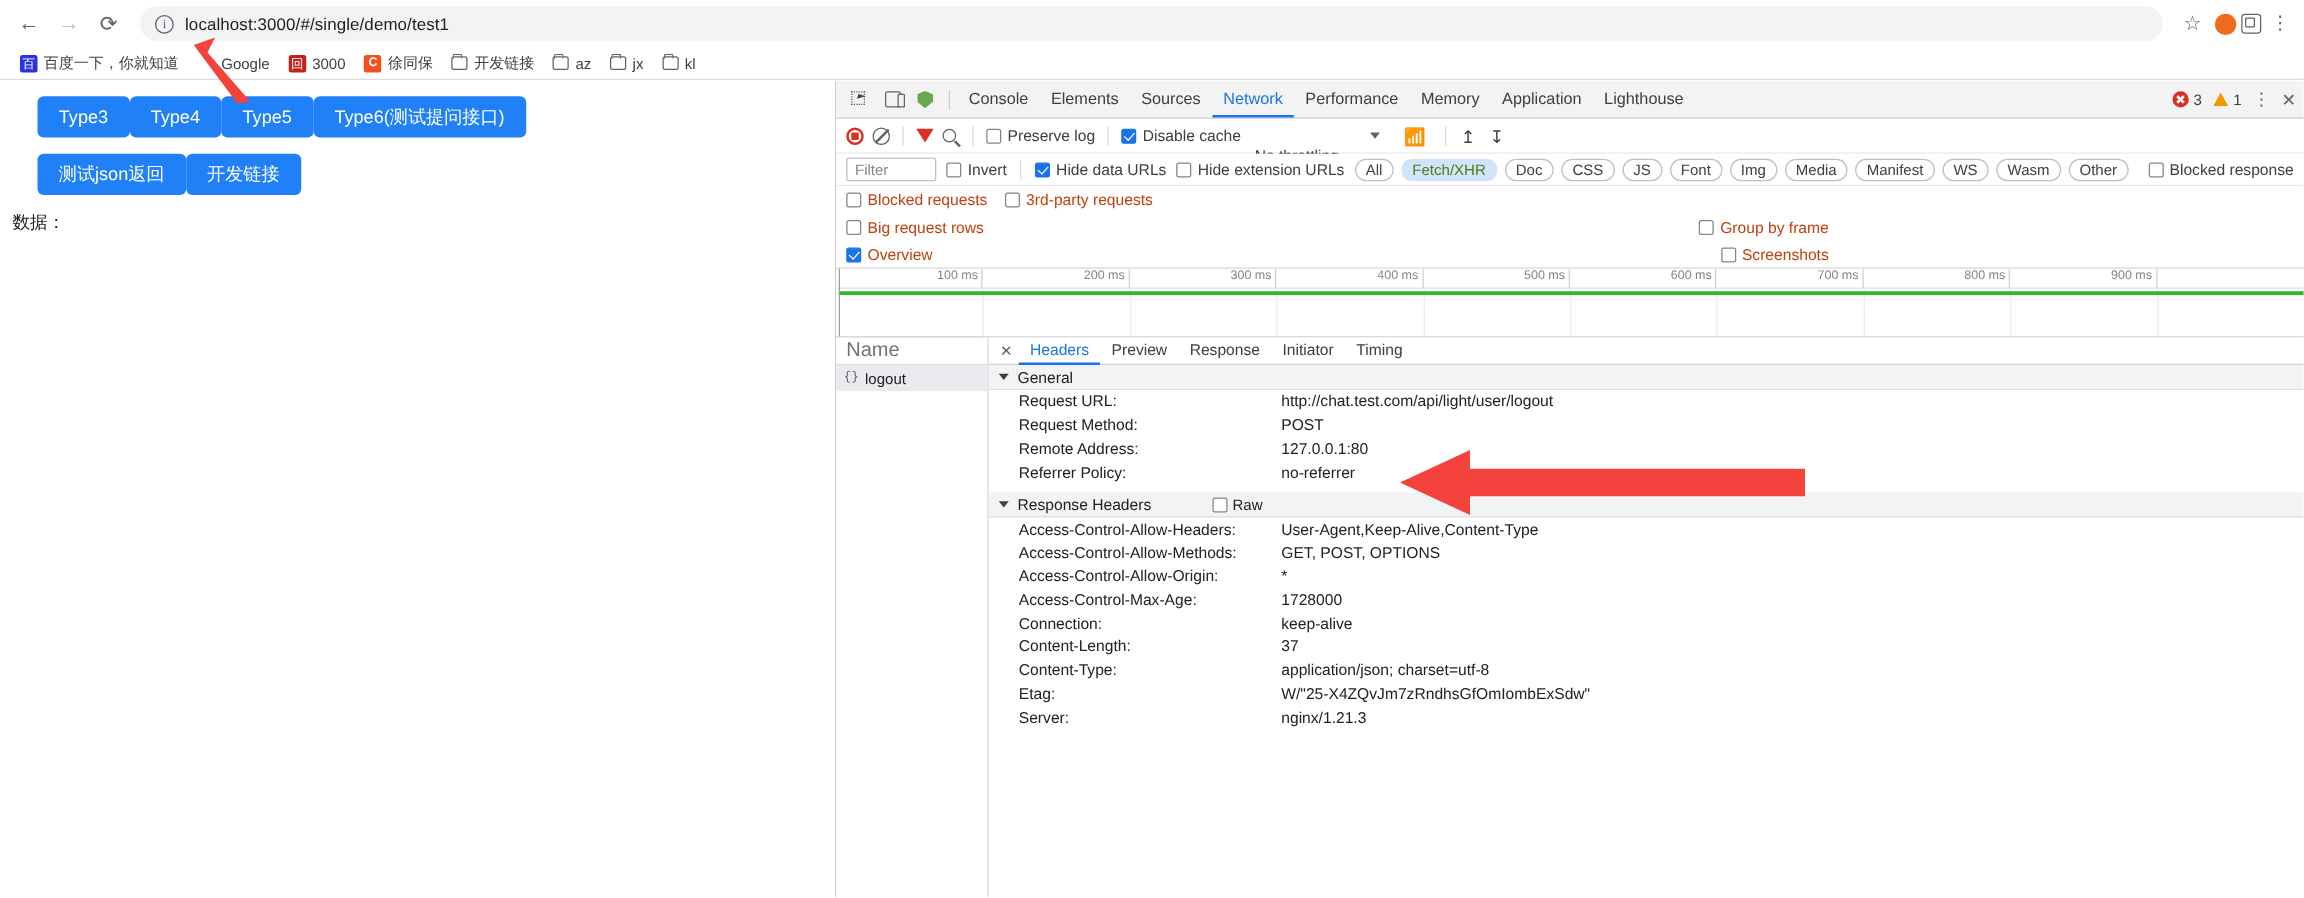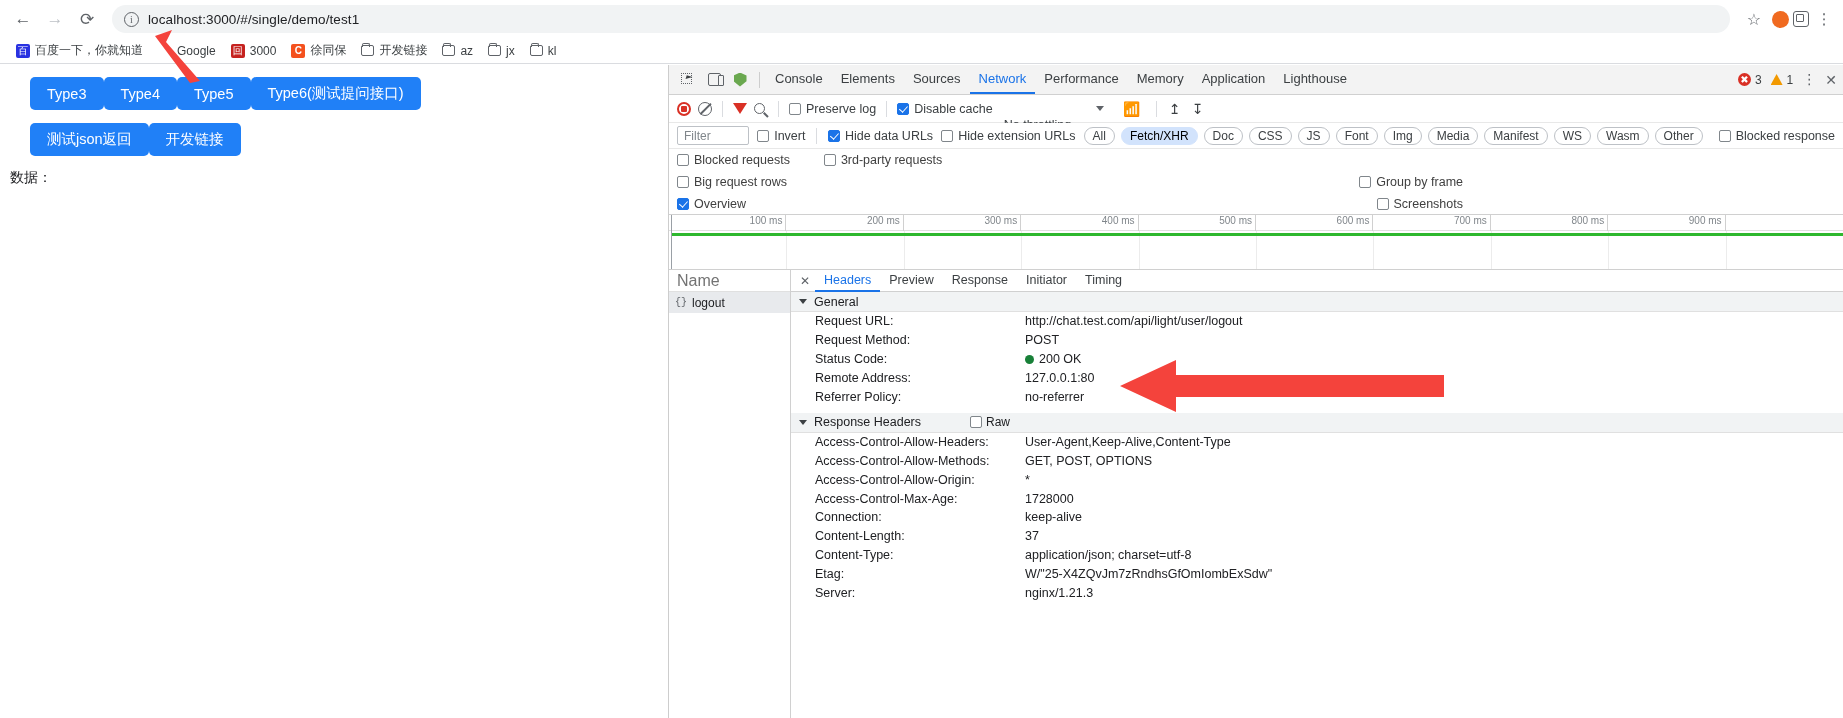--- a/index.html
+++ b/index.html
@@ -126,25 +126,25 @@
     border-bottom:1px solid #e8e8e8; font-size:12.5px; color:#3c4043; background:#fff;
   }
   .filter-input {
     width:143px;height:19px;border:1px solid #bdc1c6;border-radius:2px;
     padding:0 6px;font-size:12px;color:#80868b;display:flex;align-items:center;background:#fff;
   }
   .chip {
     padding: 1px 8px; border:1px solid #bdc1c6; border-radius:9px;
     font-size:12px; color:#3c4043; cursor:pointer; white-space:nowrap; background:#fff;
   }
-  .chip.active { background:#d2e3fc; border-color:#d2e3fc; color:#000000;}
+  .chip.active { background:#d2e3fc; border-color:#d2e3fc; color:#4d7c0f;}
 
   .dt-optrow {
-    height:22px; display:flex; align-items:center; padding:0 8px; gap:28px;
-    font-size:12.5px; color:#404040; background:#fff;
+    height:22px; display:flex; align-items:center; padding:0 8px; gap:8px;
+    font-size:12.5px; color:#c2410c; background:#fff;
   }
   .dt-optrow.second { border-bottom:1px solid #d0d0d0; }
   .opt-right { margin-left:auto; display:flex; align-items:center; gap:40px; padding-right:372px;}
 
   
   .overview {
     height:55px; border-bottom:1px solid #d0d0d0; position:relative; background:#fff;
   }
   .ov-ruler { height:16px; position:relative; border-bottom:1px solid #e0e0e0;}
   .ov-tick { position:absolute; top:0; height:16px; border-right:1px solid #d0d0d0; font-size:10px; color:#80868b; padding-right:3px; text-align:right; box-sizing:border-box;}
@@ -441,24 +441,20 @@
           <div id="generalrows">
               <div class="kv">
                 <div class="k">Request URL:</div>
                 <div class="v">http://chat.test.com/api/light/user/logout</div>
               </div>
               <div class="kv">
                 <div class="k">Request Method:</div>
                 <div class="v">POST</div>
               </div>
               <div class="kv">
-                <div class="k">Status Code:</div>
-                <div class="v"><span class="status-dot"></span>200 OK</div>
-              </div>
-              <div class="kv">
                 <div class="k">Remote Address:</div>
                 <div class="v">127.0.0.1:80</div>
               </div>
               <div class="kv">
                 <div class="k">Referrer Policy:</div>
                 <div class="v">no-referrer</div>
               </div>
             </div>
 
           <div class="sec-gap"></div>

